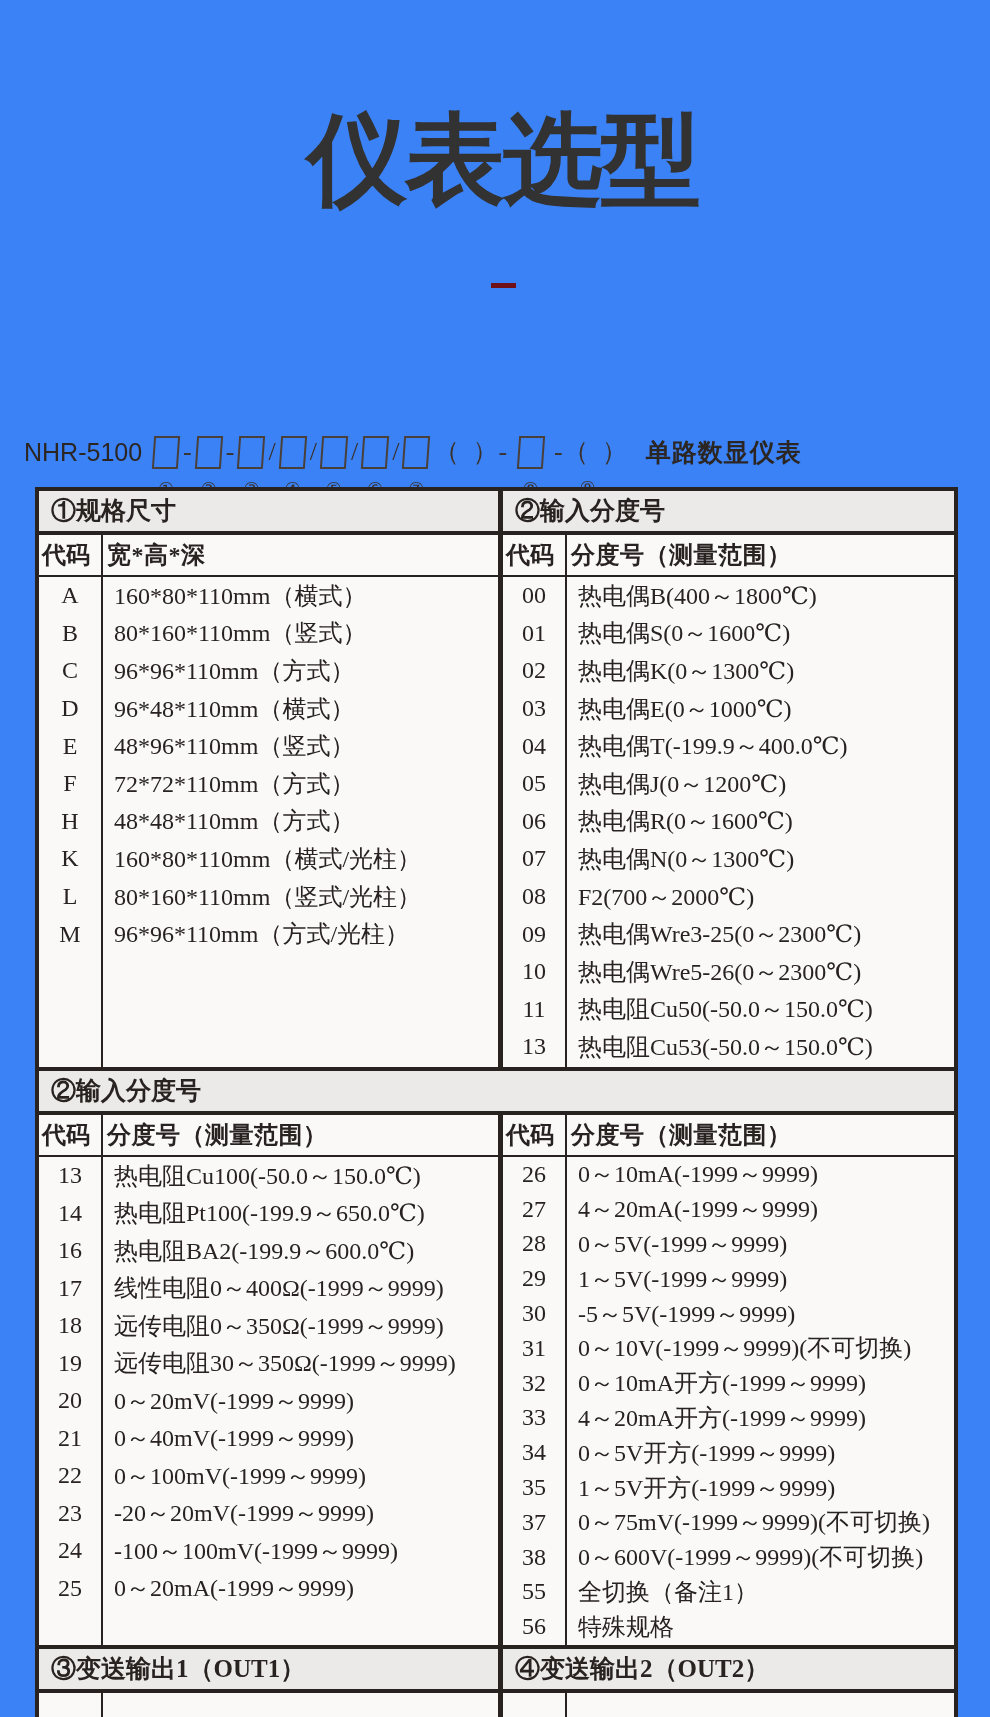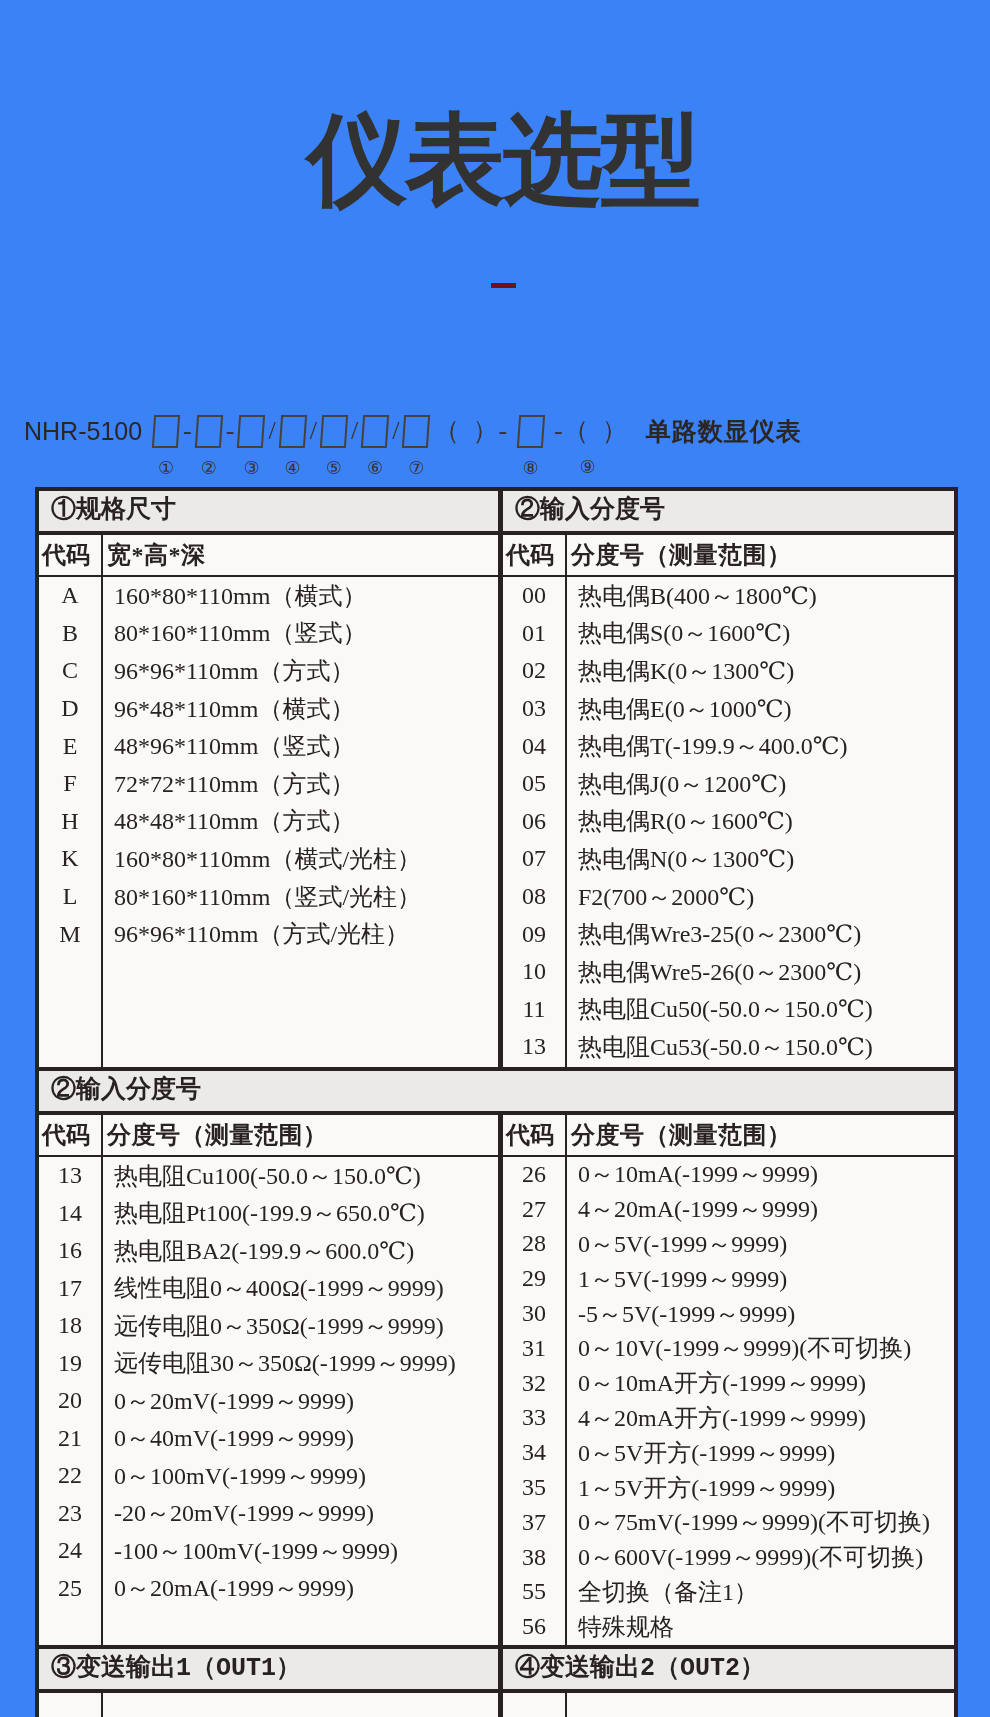--- a/index.html
+++ b/index.html
@@ -4,35 +4,35 @@
 <style>
   html,body{margin:0;padding:0;}
   .page{position:relative;width:990px;height:1717px;background:#3b82f6;overflow:hidden;
         color:#282220;font-family:"Liberation Serif","DejaVu Serif",serif;padding-left:16px;}
   .page-title{position:absolute;top:104px;left:0;width:100%;margin:0;text-align:center;
         font-family:"DejaVu Sans","Liberation Sans",sans-serif;font-weight:900;
         font-size:100px;line-height:1.12;color:#323232;letter-spacing:-2px;}
   .title-dash{position:absolute;top:283px;left:0;right:0;margin:0 auto;width:25px;height:5px;background:#70111a;}
 
   
-  .model-line{position:absolute;top:415px;left:24px;display:flex;align-items:flex-start;}
+  .model-line{position:absolute;top:436px;left:24px;display:flex;align-items:flex-start;}
   .model-prefix{font-family:"Liberation Sans","DejaVu Sans",sans-serif;font-size:25px;
         line-height:32px;letter-spacing:0;padding-right:9px;color:#2c2623;}
   .units{display:flex;align-items:flex-start;}
   .unit{display:flex;flex-direction:column;align-items:center;margin:0 2px;}
   .cbox{width:22px;height:29px;border:2px solid #4a403a;transform:skewX(-4deg);background:transparent;}
   .septxt{font-size:26px;line-height:32px;white-space:pre;color:#3a322d;}
   .mark{height:24px;margin-top:8px;font-family:"DejaVu Sans",sans-serif;font-size:18px;line-height:24px;color:#3a322d;}
   .model-suffix{font-family:"DejaVu Sans","Liberation Sans",sans-serif;font-weight:bold;
         font-size:25px;line-height:33px;margin-left:16px;letter-spacing:1px;color:#2c2623;}
 
   
   .otable{position:absolute;left:35px;top:487px;width:923px;border:4px solid #282220;background:#faf9f8;box-sizing:border-box;}
   .sec-row{display:flex;height:40px;background:#eceae8;border-bottom:4px solid #282220;
-        font-family:Liberation Mono, monospace;font-weight:bold;font-size:25px;line-height:40px;}
+        font-family:Liberation Serif, serif;font-weight:bold;font-size:25px;line-height:40px;}
   .sec-row.mid{border-top:4px solid #282220;}
   .sec-row.full{padding-left:12px;}
   .sec-cell{display:flex;align-items:center;padding-left:12px;box-sizing:border-box;}
   .sec-cell.l{width:459px;}
   .sec-cell.r{flex:1;border-left:5px solid #282220;}
 
   .body-row{display:flex;}
   .half{position:relative;box-sizing:border-box;}
   .half.l{width:459px;}
   .half.r{flex:1;border-left:5px solid #282220;}

